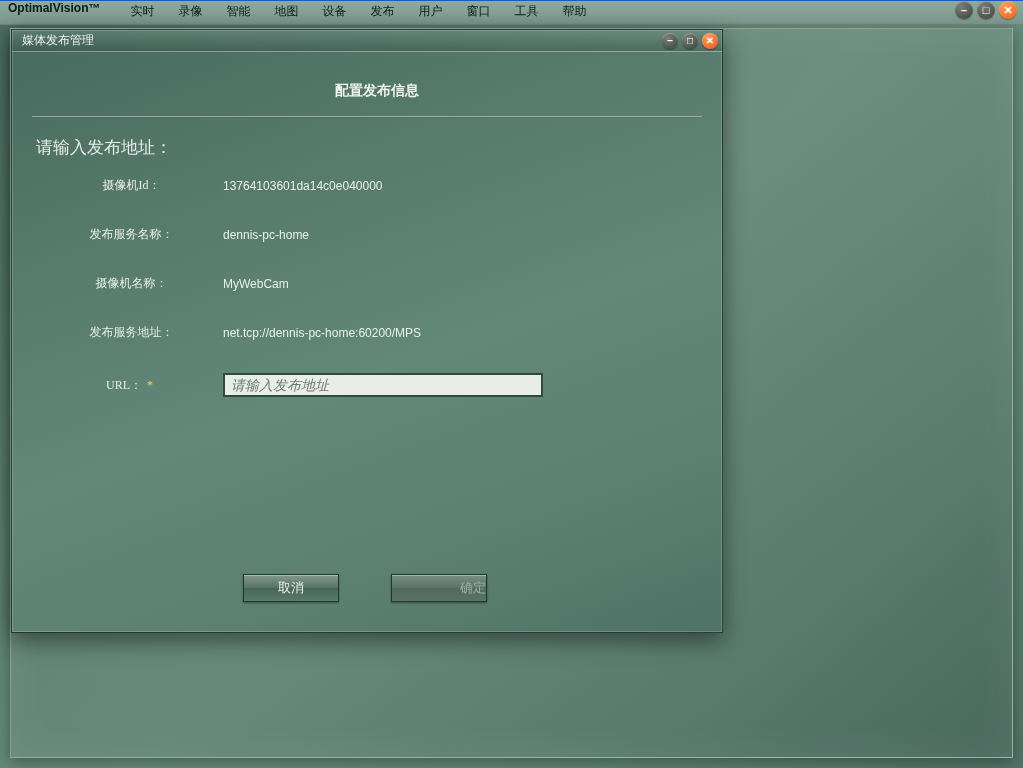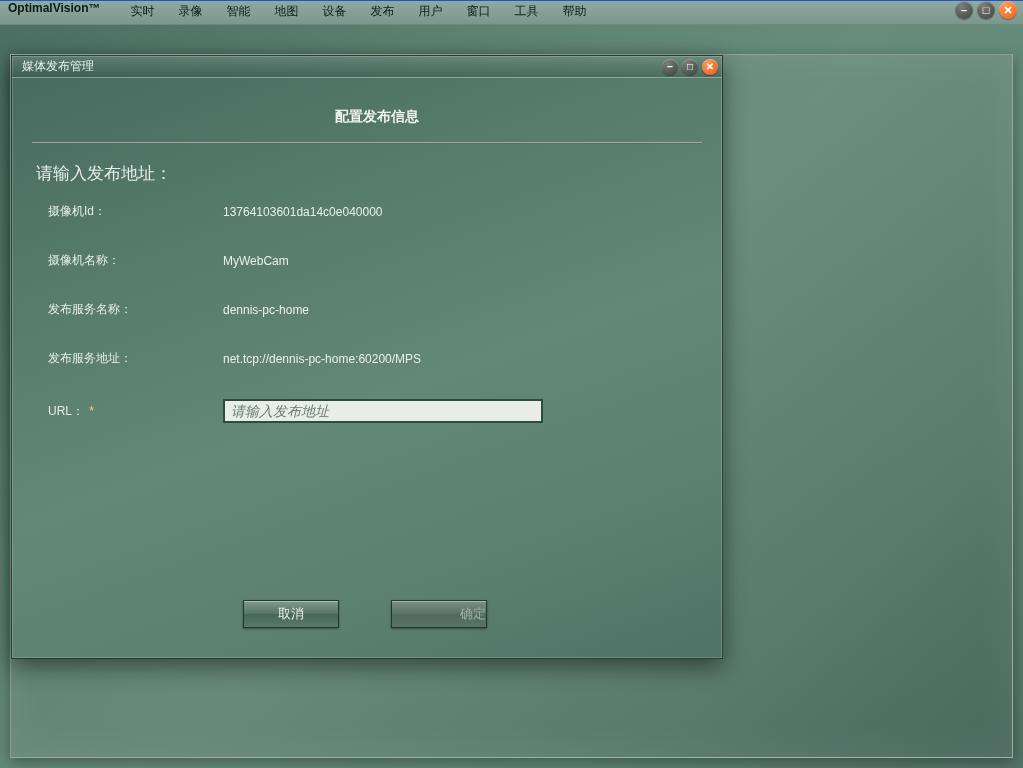--- a/index.html
+++ b/index.html
@@ -47,21 +47,20 @@
     .wc-close { background: radial-gradient(circle at 35% 30%, #ff9a55, #eb5f1b); }
 
     
     .content-area {
       position: absolute;
       top: 28px; left: 10px; right: 10px; bottom: 10px;
       border: 1px solid rgba(255,255,255,.35);
       background: linear-gradient(150deg, rgba(255,255,255,.10), rgba(0,0,0,.10)),
                   linear-gradient(135deg, #4a6e62 0%, #5a8070 25%, #678d7c 50%, #5f8575 75%, #537468 100%);
       box-shadow: inset 0 0 40px rgba(255,255,255,.08), 0 4px 14px rgba(0,0,0,.35);
-      margin-top: 26px;
     }
 
     
     .dialog {
       position: absolute;
       left: 0px; top: 0px; width: 712px; height: 604px;
       border: 1px solid rgba(0,0,0,.5);
       background: linear-gradient(160deg, #476a5e 0%, #577b6d 30%, #628878 55%, #5b8072 80%, #4e7265 100%);
       box-shadow: 0 8px 22px rgba(0,0,0,.45), inset 0 0 0 1px rgba(255,255,255,.18);
     }
@@ -99,22 +98,23 @@
     }
     .prompt-text {
       font-size: 17px; padding: 4px 0 18px 8px; color: #e6ece9;
     }
     .form { padding-left: 20px; }
     .form-row {
       display: flex; align-items: center;
       margin-bottom: 32px; font-size: 12px;
     }
     .form-label {
-      width: 175px; text-align: left; color: #e6ece9;
+      width: 175px; text-align: center; color: #e6ece9;
       padding-right: 8px;
+      font-family: Liberation Serif, serif;
     }
     .form-value { color: #e9efec; }
     .required-star { color: #ffd24a; margin-left: 2px; margin-right: 4px; }
     .url-input {
       width: 320px; height: 24px;
       background: #e8edea;
       border: 2px solid #2f4a40;
       padding: 0 6px; font-size: 14px; font-style: italic;
       color: #5a6c64;
       outline: none;
@@ -181,26 +181,26 @@
       <div class="section-title">配置发布信息</div>
       <div class="section-rule"></div>
       <div class="prompt-text">请输入发布地址：</div>
 
       <div class="form">
         <div class="form-row">
           <div class="form-label">摄像机Id：</div>
           <div class="form-value">13764103601da14c0e040000</div>
         </div>
         <div class="form-row">
+          <div class="form-label">发布服务名称：</div>
+          <div class="form-value">dennis-pc-home</div>
+        </div>
+        <div class="form-row">
           <div class="form-label">摄像机名称：</div>
           <div class="form-value">MyWebCam</div>
-        </div>
-        <div class="form-row">
-          <div class="form-label">发布服务名称：</div>
-          <div class="form-value">dennis-pc-home</div>
         </div>
         <div class="form-row">
           <div class="form-label">发布服务地址：</div>
           <div class="form-value">net.tcp://dennis-pc-home:60200/MPS</div>
         </div>
         <div class="form-row">
           <div class="form-label">
             <span>URL：</span>
             <span class="required-star">*</span>
           </div>

